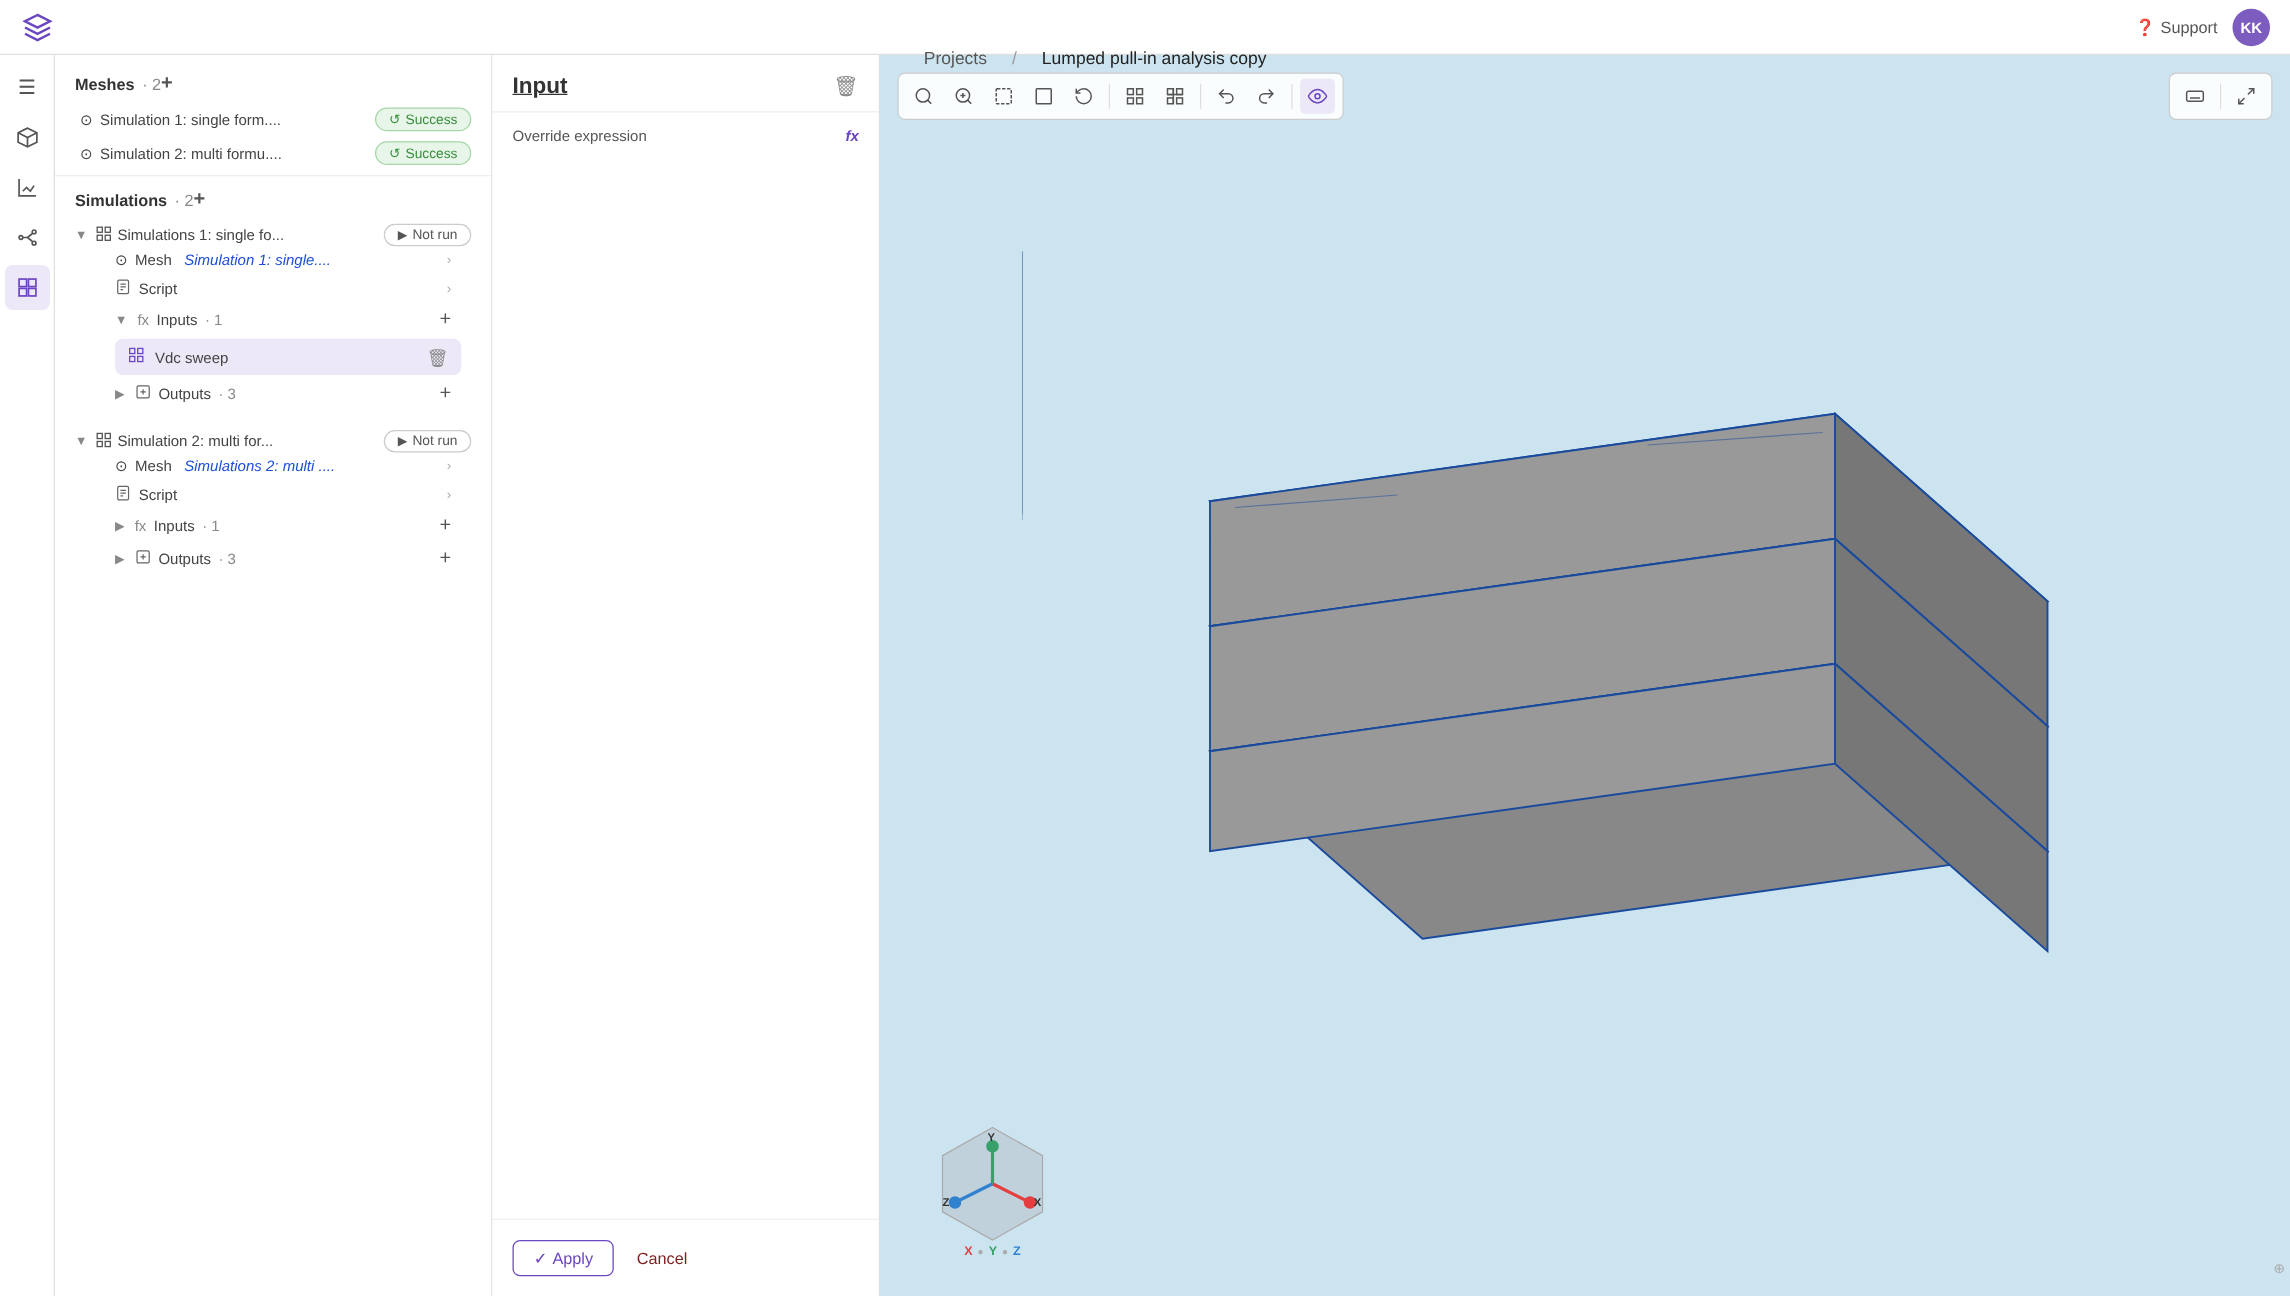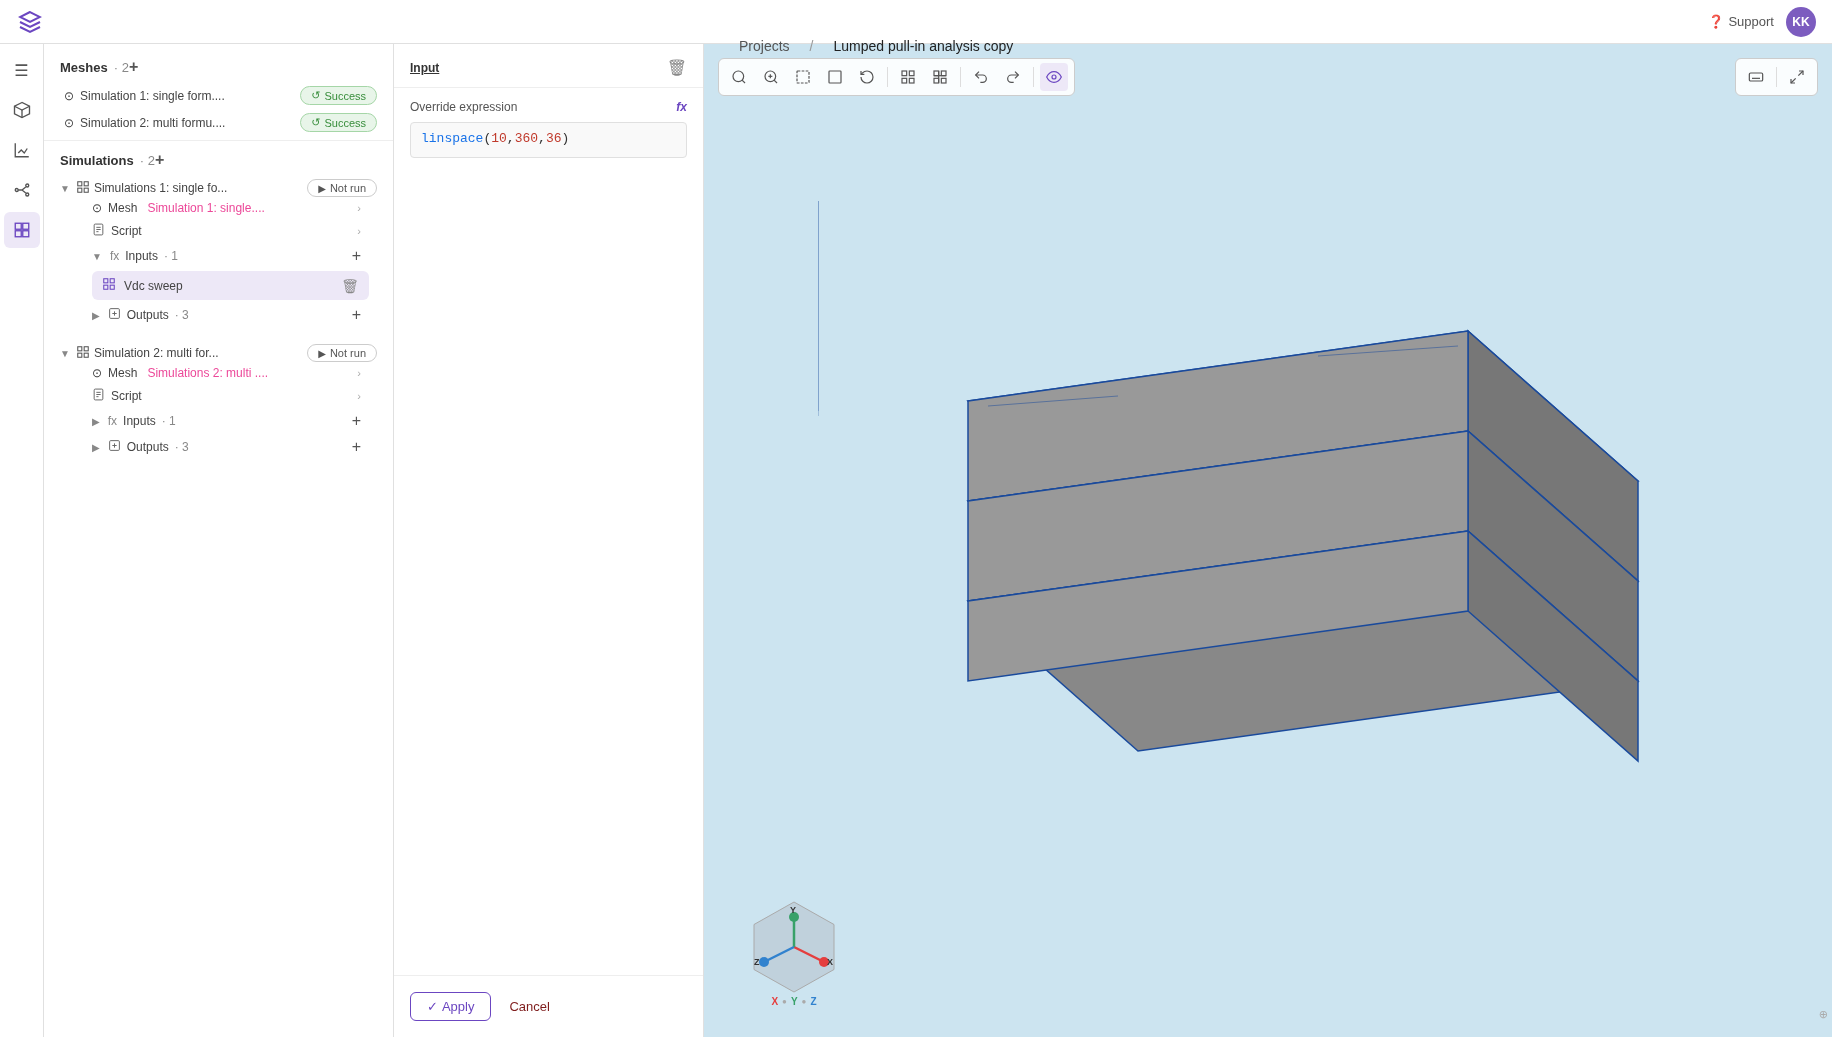--- a/index.html
+++ b/index.html
@@ -143,21 +143,21 @@
       display: flex;
       align-items: center;
       justify-content: space-between;
       padding: 4px 8px 4px 0;
       cursor: pointer;
       font-size: 12px;
       color: #444;
       border-radius: 4px;
     }
     .tree-child-row-left { display: flex; align-items: center; gap: 6px; }
-    .child-label { color: #ec4899; margin-left: 4px; }
+    .child-label { color: #1d4ed8; margin-left: 4px; font-style: italic; }
     .chevron-right { color: #aaa; font-size: 11px; }
 
     .inputs-row {
       display: flex;
       align-items: center;
       justify-content: space-between;
       padding: 4px 8px 4px 0;
       font-size: 12px;
       color: #444;
     }
@@ -196,21 +196,21 @@
       display: flex;
       flex-direction: column;
     }
     .input-panel-header {
       display: flex;
       align-items: center;
       justify-content: space-between;
       padding: 14px 16px 10px;
       border-bottom: 1px solid #eee;
     }
-    .input-panel-title { font-weight: 600; font-size: 12px; text-decoration: underline; }
+    .input-panel-title { font-weight: 600; font-size: 18px; text-decoration: underline; }
     .input-panel-delete { color: #888; cursor: pointer; font-size: 16px; }
 
     .override-section {
       padding: 12px 16px;
       flex: 1;
     }
     .override-label-row {
       display: flex;
       align-items: center;
       justify-content: space-between;
@@ -612,23 +612,20 @@
     <div class="input-panel-header">
       <span class="input-panel-title">Input</span>
       <span class="input-panel-delete">🗑</span>
     </div>
 
     <div class="override-section">
       <div class="override-label-row">
         <span class="override-label">Override expression</span>
         <span class="fx-btn">fx</span>
       </div>
-      <div class="code-box">
-        <span class="fn">linspace</span><span>(</span><span class="num">10</span><span>,</span><span class="num">360</span><span>,</span><span class="num">36</span><span>)</span>
-      </div>
     </div>
 
     <div class="action-row">
       <button class="apply-btn">
         <span>✓</span>
         <span>Apply</span>
       </button>
       <button class="cancel-btn">Cancel</button>
     </div>
   </div>

